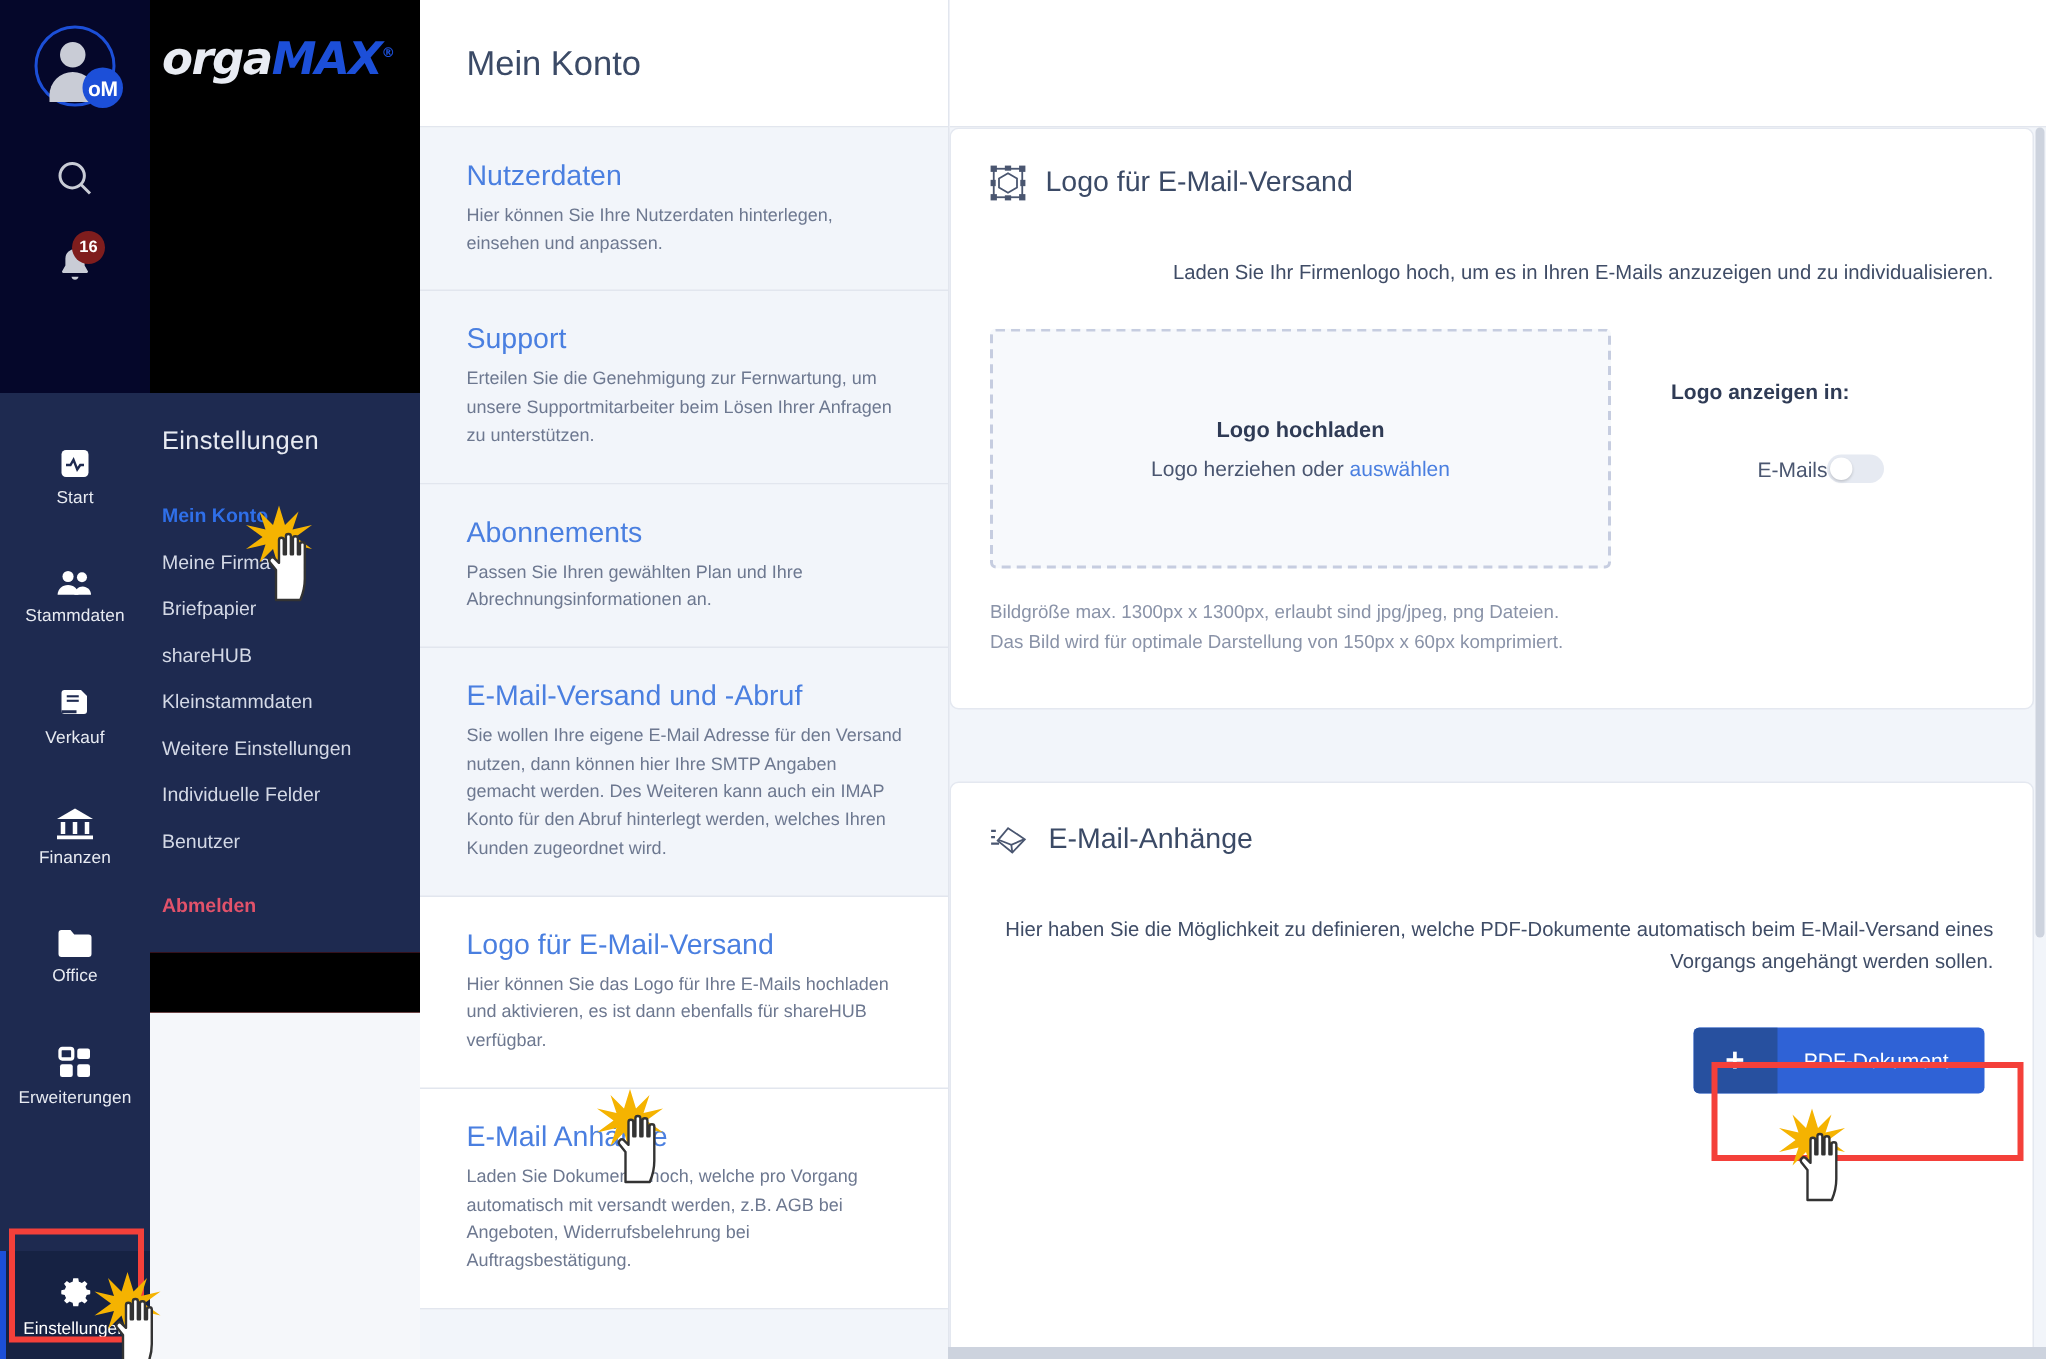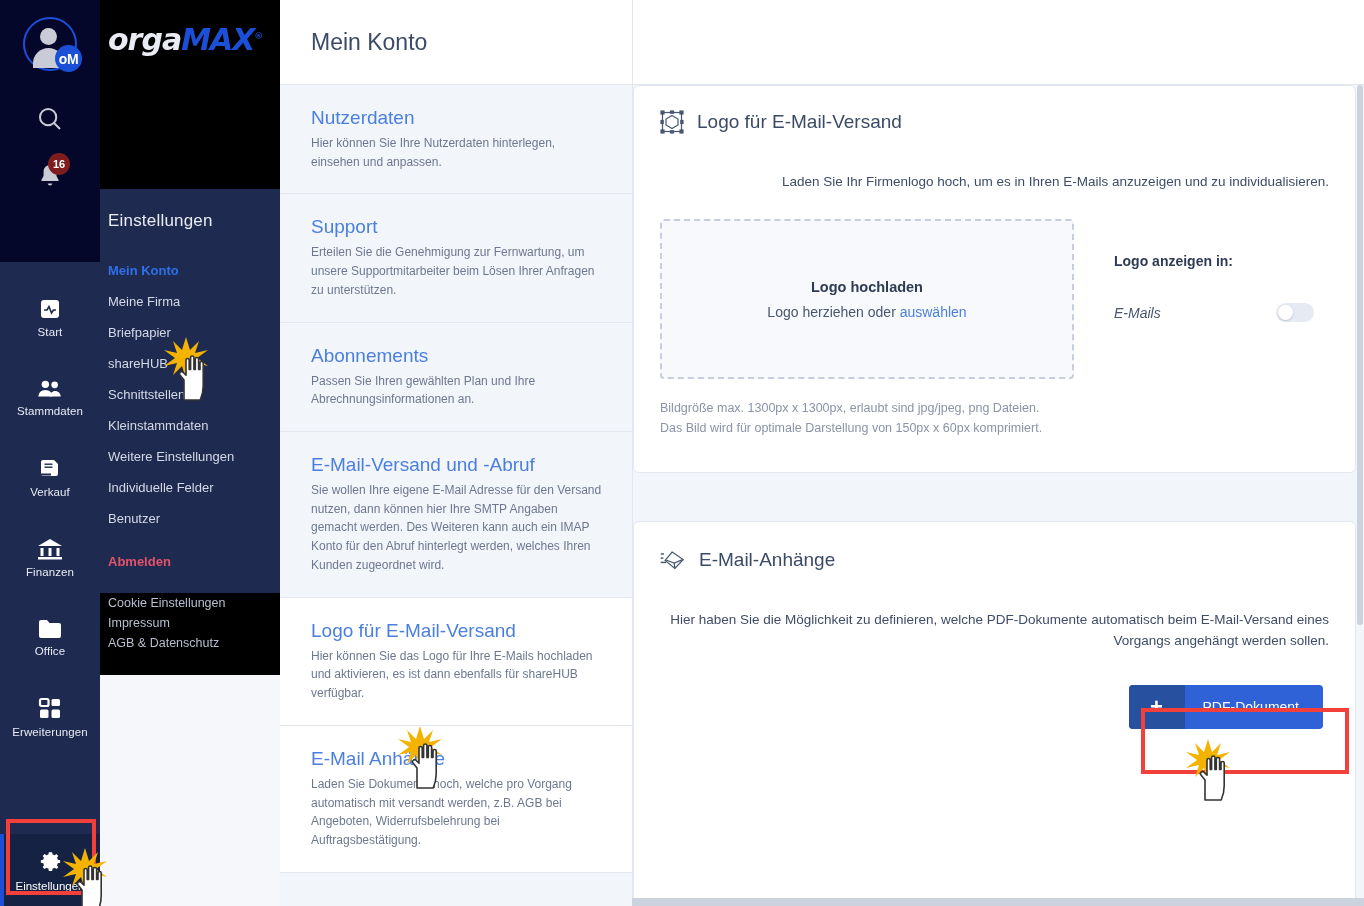--- a/index.html
+++ b/index.html
@@ -237,21 +237,21 @@
     display: flex; flex-direction: column;
     align-items: center; justify-content: center;
     gap: 9px;
     cursor: pointer;
   }
   .dz-title { color: #2f3b55; font-size: 14.5px; font-weight: bold; }
   .dz-sub { color: #4a5670; font-size: 14px; }
   .dz-sub a { color: #4a7fe0; text-decoration: none; cursor: pointer; }
   .logo-right { padding-top: 4px; margin-top: 30px; }
   .lr-title { color: #2f3b55; font-size: 14px; font-weight: bold; margin-bottom: 34px; }
-  .lr-row { display: flex; align-items: center; width: 200px; justify-content: space-between; font-style: italic; }
+  .lr-row { display: flex; align-items: center; width: 200px; justify-content: center; }
   .lr-label { color: #4a5670; font-size: 14px; }
   .toggle {
     width: 38px; height: 19px; border-radius: 10px;
     background: #e6eaf2; position: relative; cursor: pointer;
   }
   .toggle .knob {
     position: absolute; left: 2px; top: 2px;
     width: 15px; height: 15px; border-radius: 50%;
     background: #ffffff;
     box-shadow: 0 1px 2px rgba(0,0,0,.18);
@@ -391,33 +391,27 @@
   <div class="panel2">
     <div class="brand">
       <div class="brand-logo"><span class="orga">orga</span><span class="max">MAX</span><span class="reg">®</span></div>
     </div>
     <div class="menu2">
       <div class="menu2-title">Einstellungen</div>
       <div class="menu2-item active">Mein Konto</div>
       <div class="menu2-item">Meine Firma</div>
       <div class="menu2-item">Briefpapier</div>
       <div class="menu2-item">shareHUB</div>
-      <div class="menu2-item">Schnittstellen</div>
       <div class="menu2-item">Kleinstammdaten</div>
       <div class="menu2-item">Weitere Einstellungen</div>
       <div class="menu2-item">Individuelle Felder</div>
       <div class="menu2-item">Benutzer</div>
       <div class="menu2-item logout">Abmelden</div>
     </div>
     <div class="panel2-filler"></div>
-    <div class="footer-links">
-      <div>Cookie Einstellungen</div>
-      <div>Impressum</div>
-      <div>AGB &amp; Datenschutz</div>
-    </div>
   </div>
 
   <div class="col3">
     <div class="topbar">
       <div class="topbar-title">Mein Konto</div>
     </div>
     <div class="sec-list">
       <div class="sec">
         <h3>Nutzerdaten</h3>
         <p>Hier können Sie Ihre Nutzerdaten hinterlegen, einsehen und anpassen.</p>

